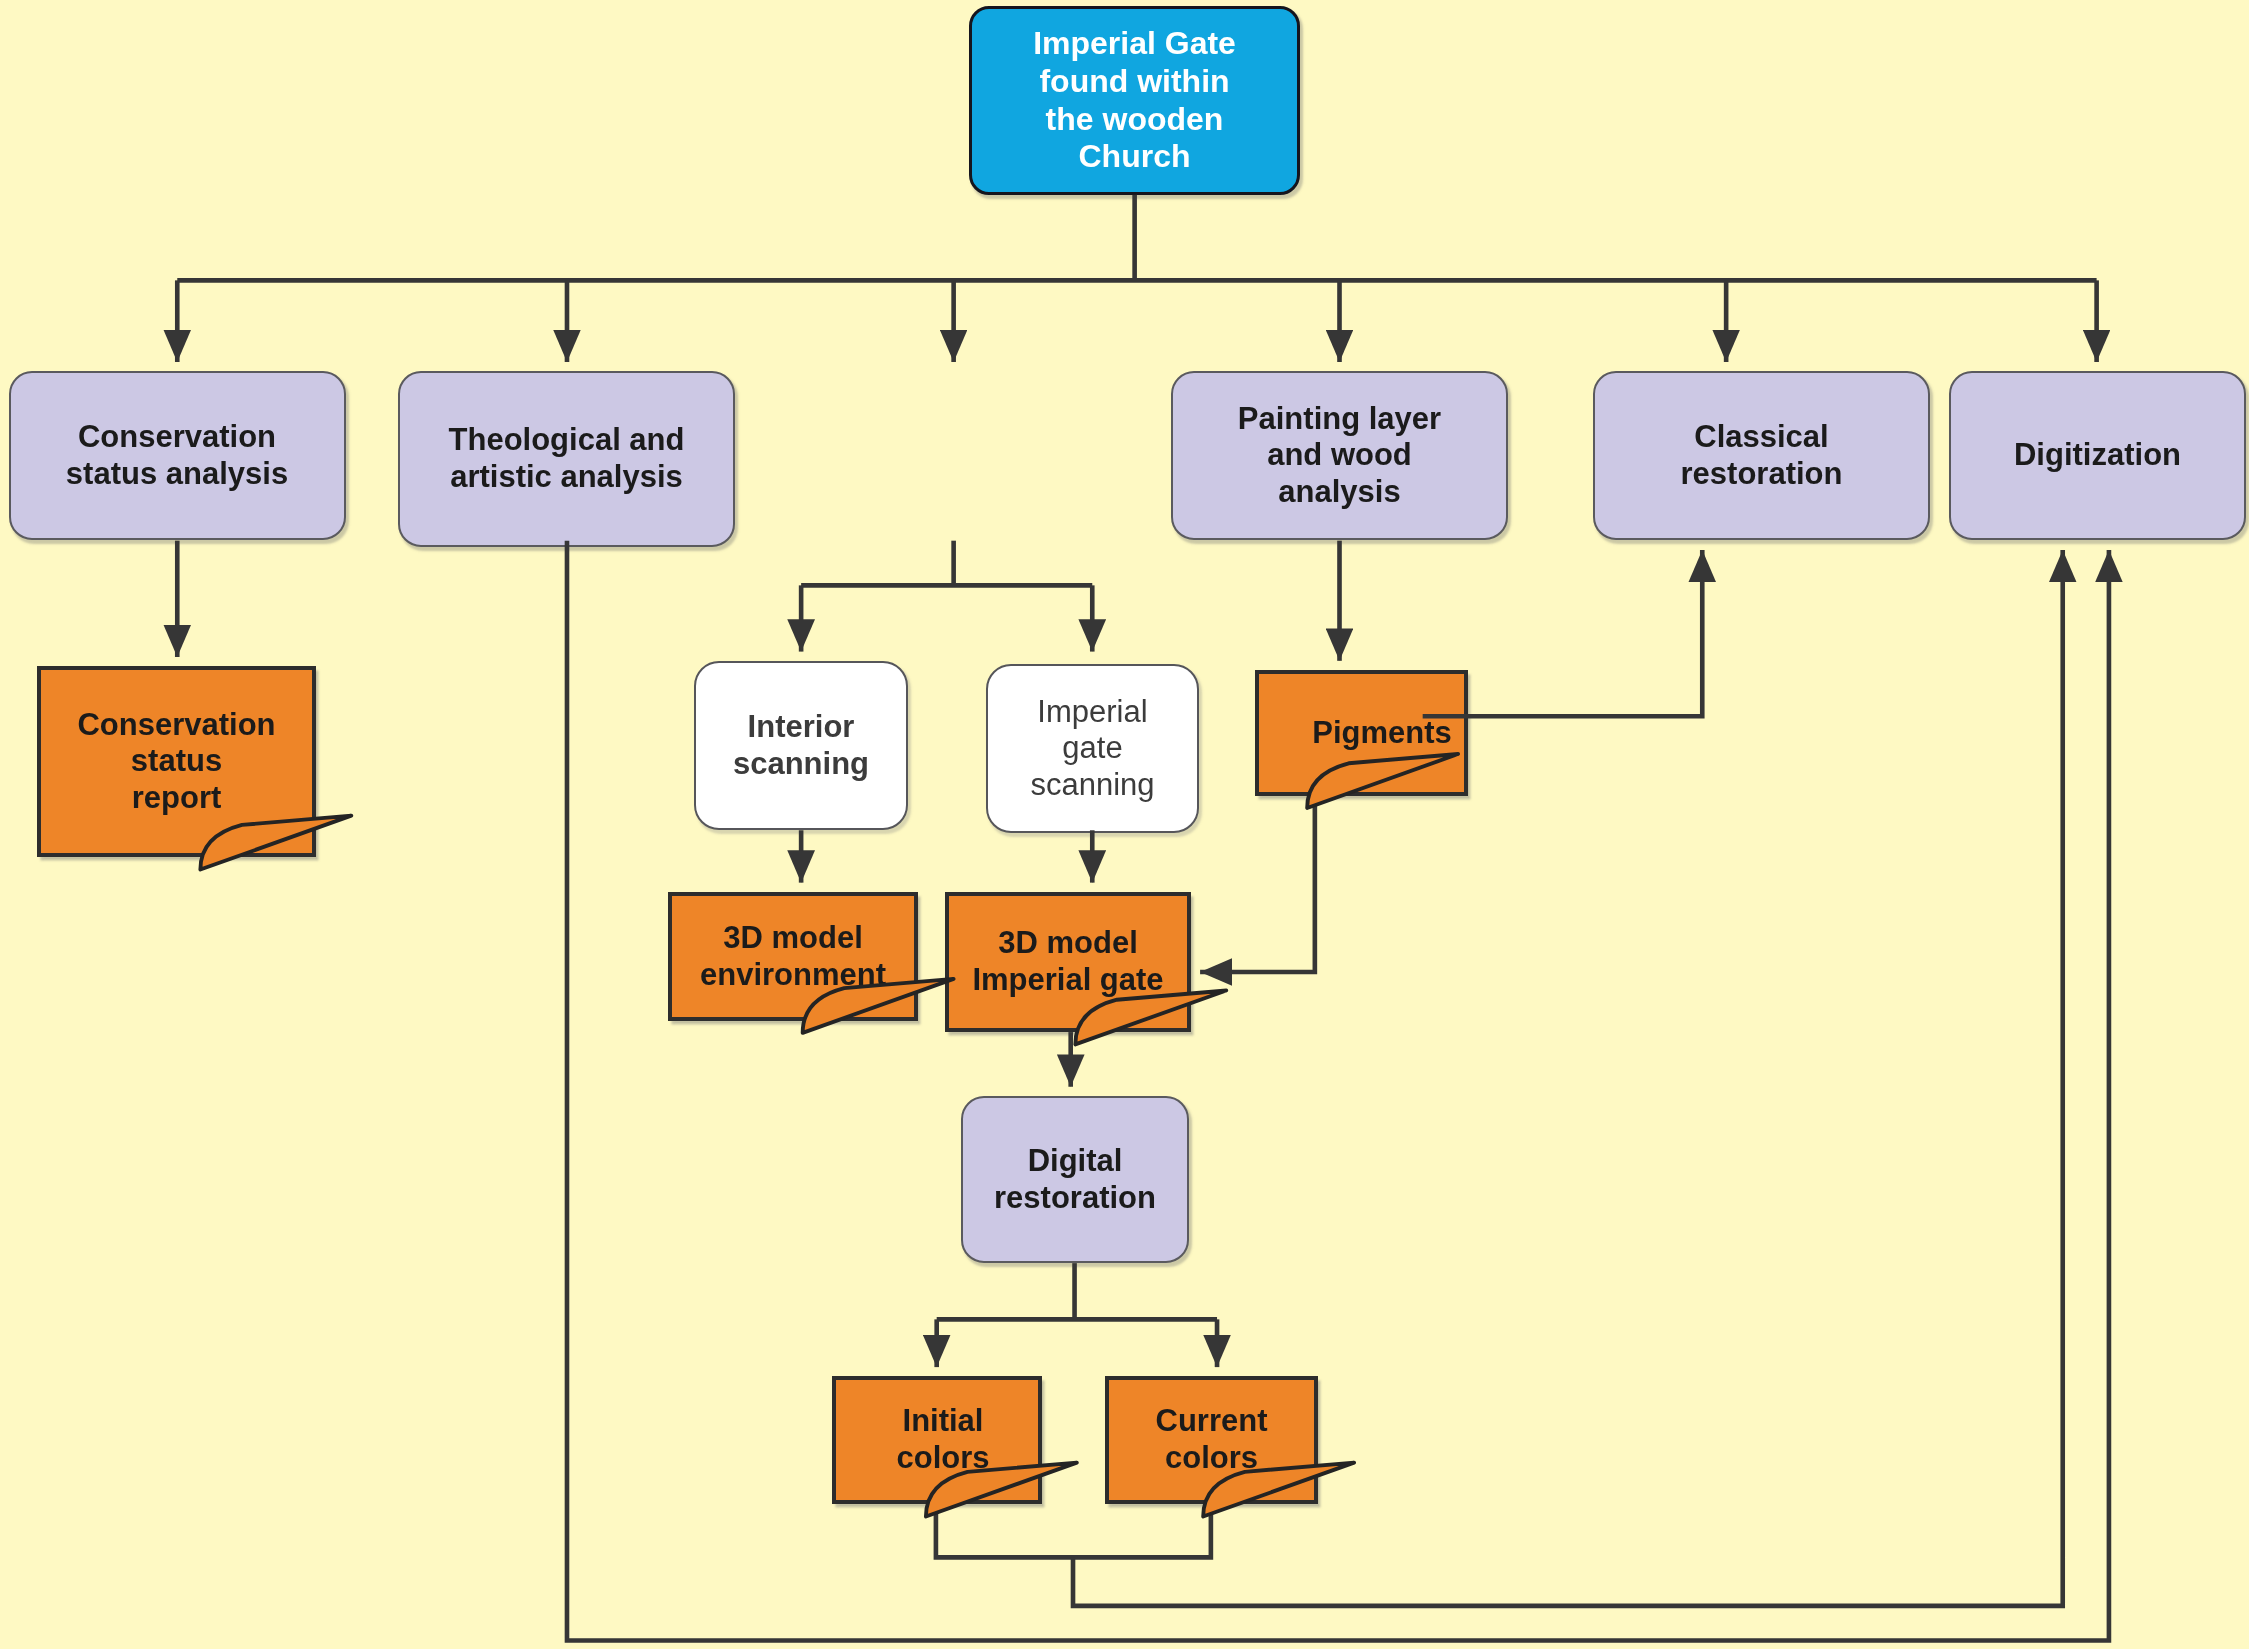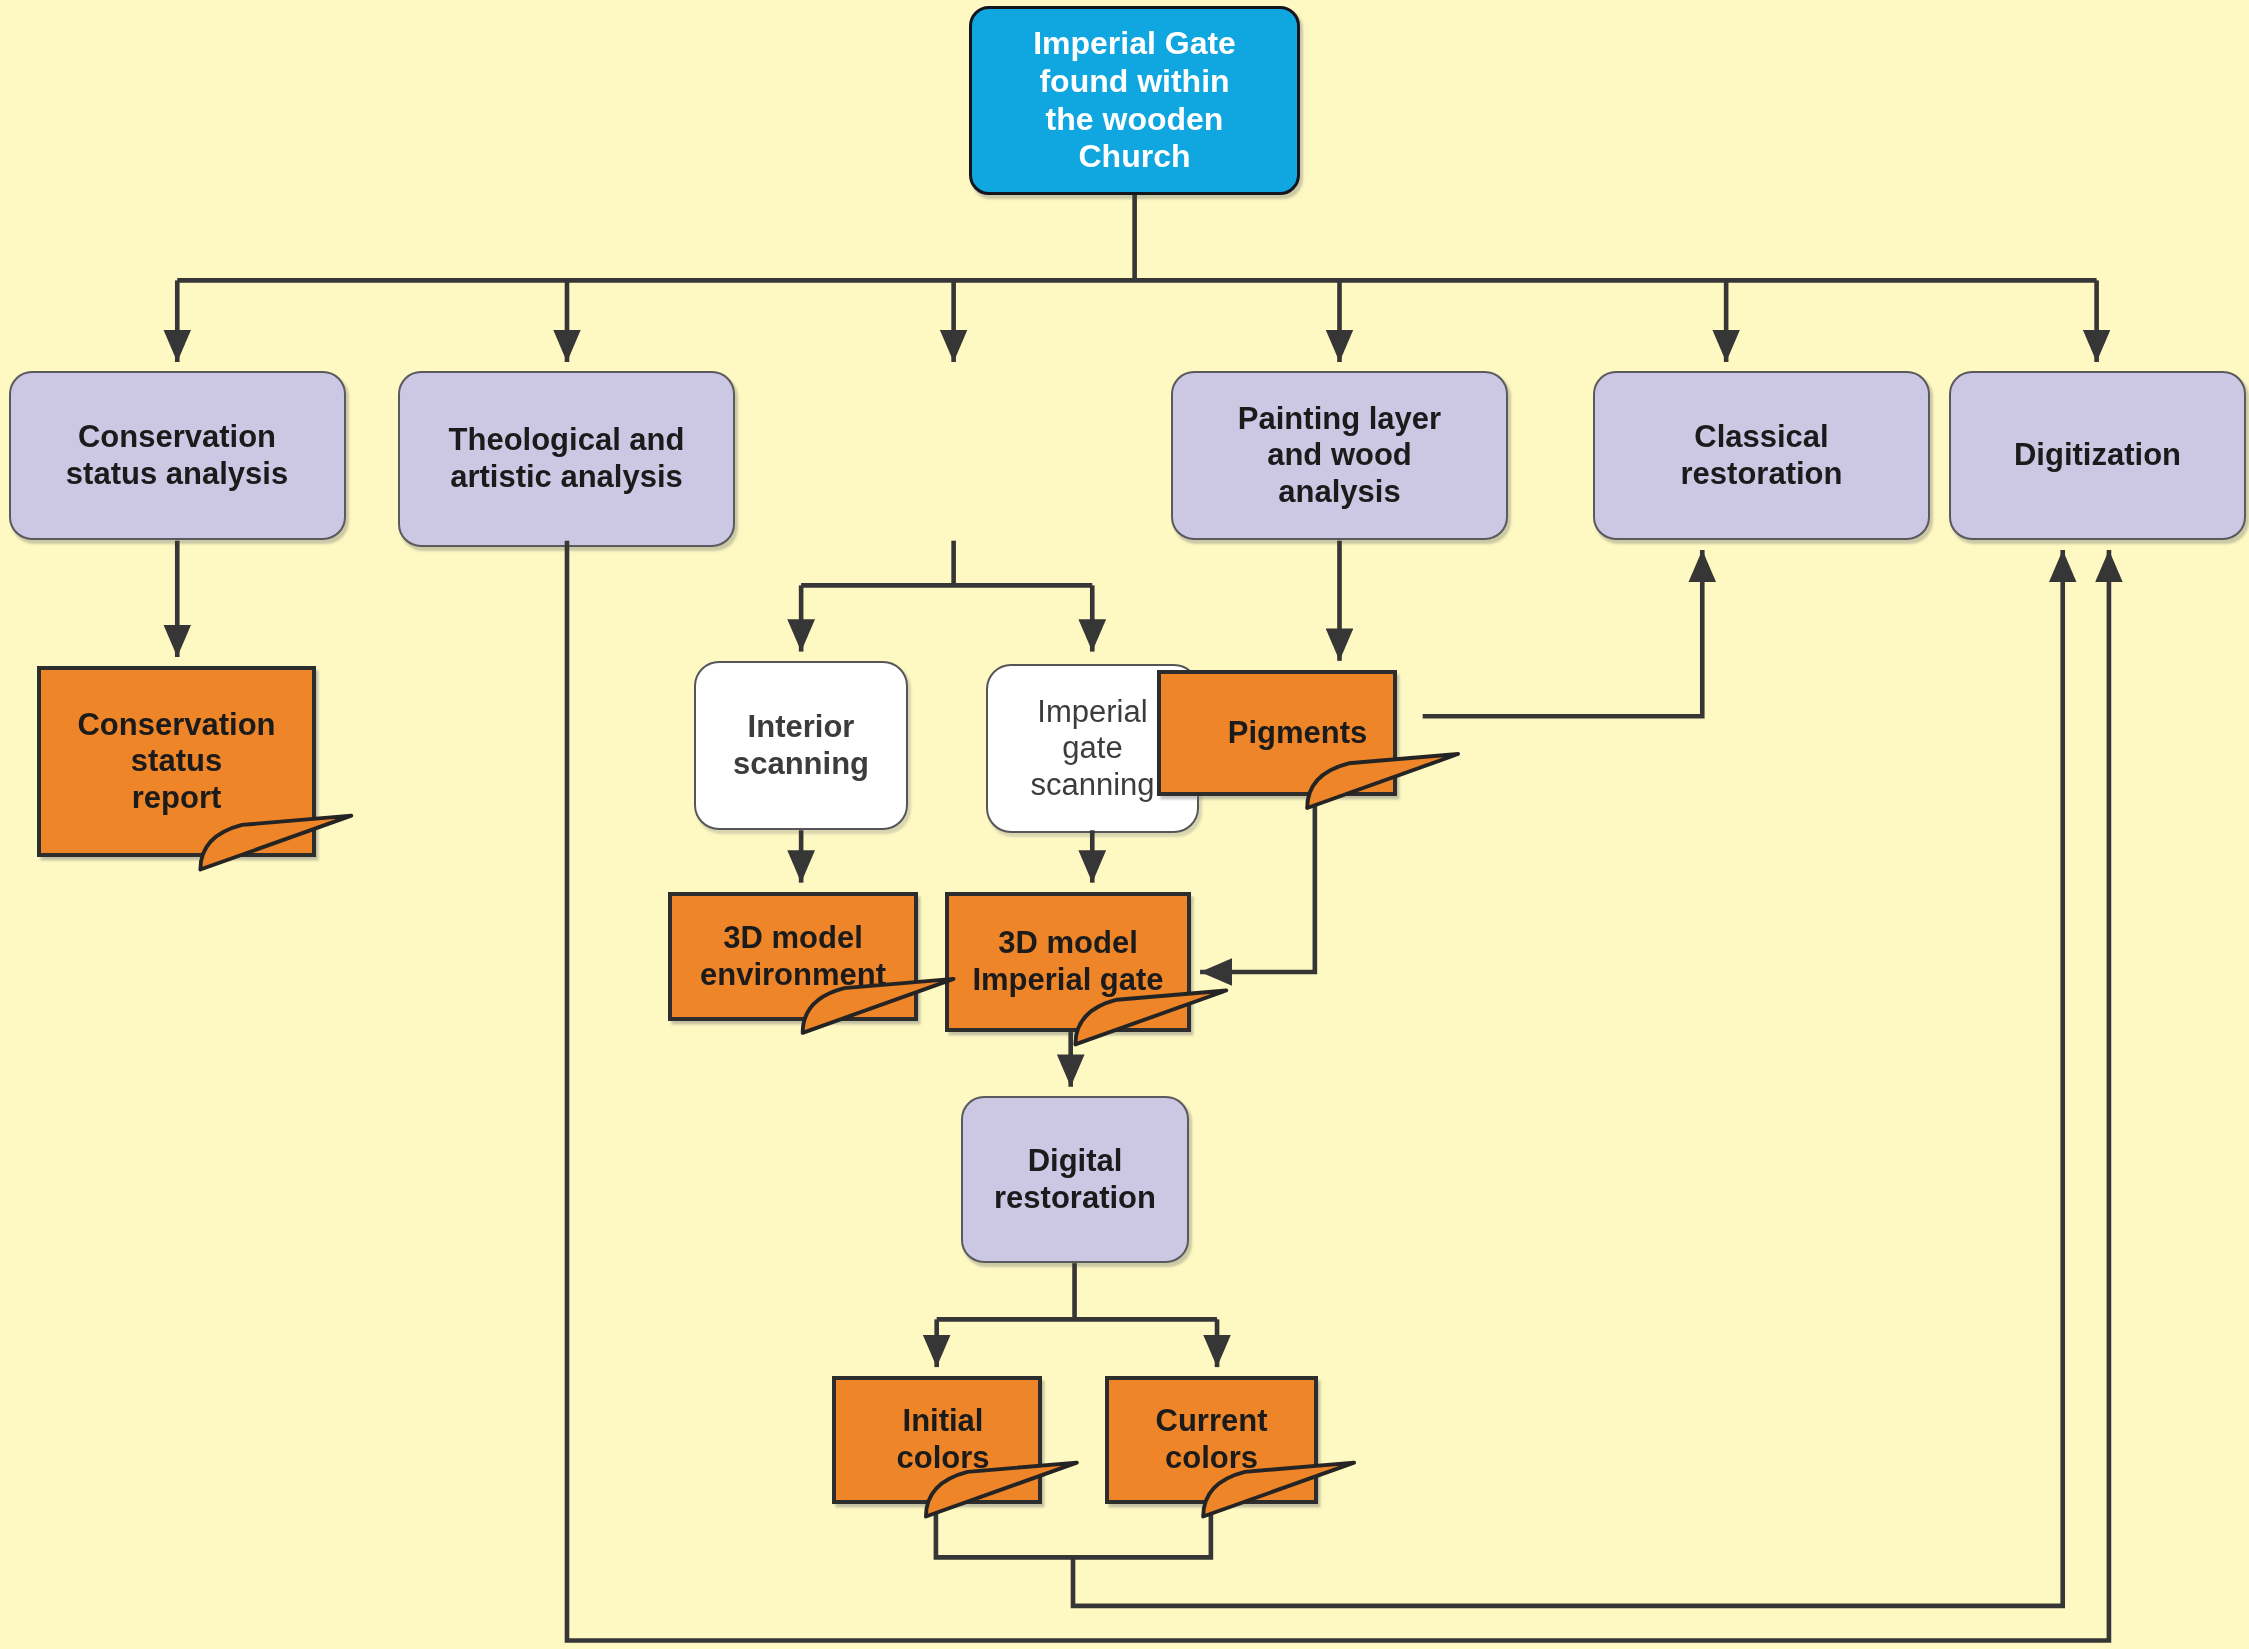--- a/index.html
+++ b/index.html
@@ -50,21 +50,21 @@
 status
 report</div>
 
   <div class="node proc" style="left:694px;top:661px;width:214px;height:169px;font-weight:bold;">Interior
 scanning</div>
 
   <div class="node proc" style="left:986px;top:664px;width:213px;height:169px;">Imperial
 gate
 scanning</div>
 
-  <div class="node note" style="left:1157px;top:670px;width:240px;height:126px;padding-left:41px;">Pigments</div>
+  <div class="node note" style="left:1255px;top:670px;width:213px;height:126px;padding-left:41px;">Pigments</div>
 
   <div class="node note" style="left:668px;top:892px;width:250px;height:129px;">3D model
 environment</div>
 
   <div class="node note" style="left:945px;top:892px;width:246px;height:140px;">3D model
 Imperial gate</div>
 
   <div class="node phase" style="left:961px;top:1096px;width:228px;height:167px;">Digital
 restoration</div>
 

